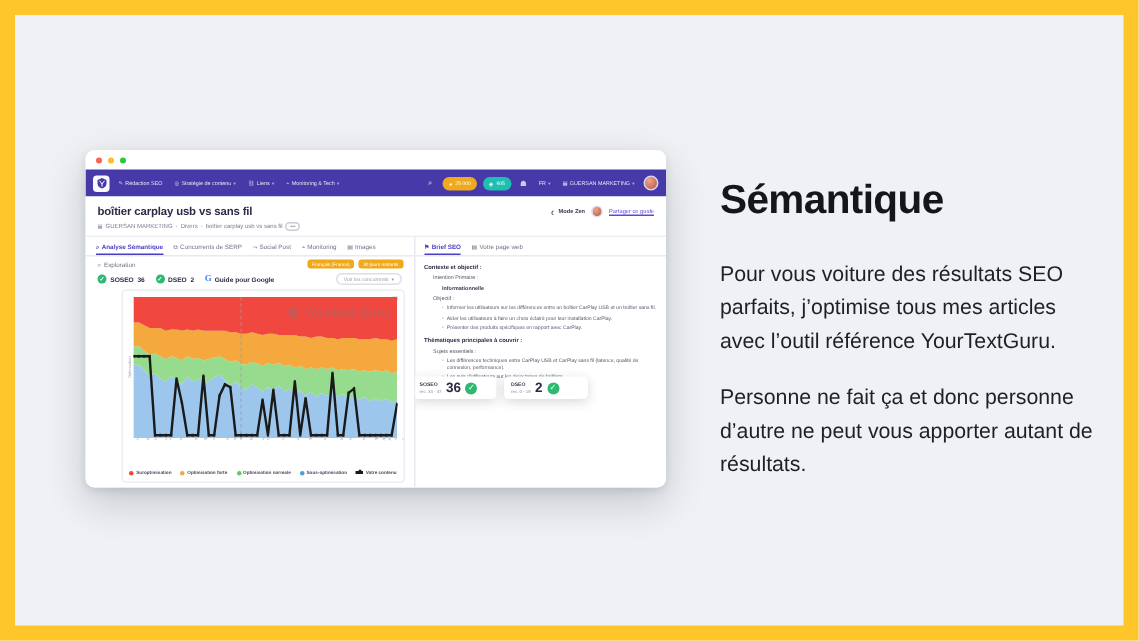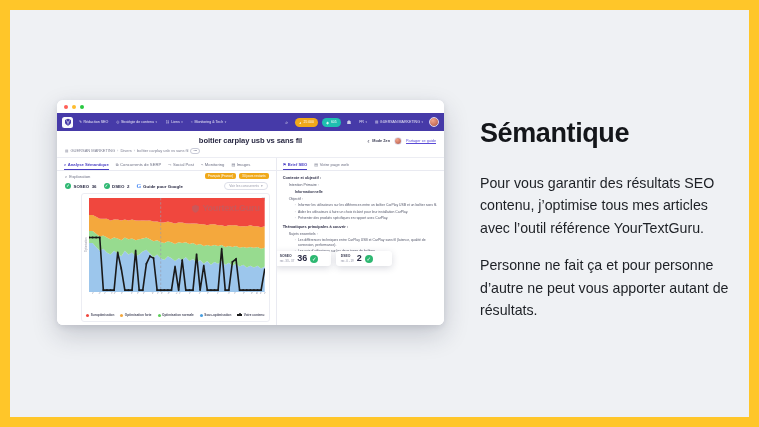--- a/index.html
+++ b/index.html
@@ -121,21 +121,20 @@
     border: 0.8px solid #D9D4F0;
     flex: 0 0 auto;
   }
 
   
   #doc-header {
     padding: 5px 8px 3px 8px;
     background:#fff;
     flex: 0 0 auto;
     position: relative;
-    text-align: center;
   }
   #doc-title {
     font-size: 7.6px;
     font-weight: bold;
     color: #2B2B45;
     letter-spacing: -0.1px;
   }
   #breadcrumb {
     margin-top: 2.5px;
     font-size: 4px;
@@ -784,17 +783,17 @@
               <span class="fscore-check">✓</span>
             </div>
           </div>
         </div>
       </div>
     </div>
   </div>
 
   <div id="right-col">
     <div id="headline">Sémantique</div>
-    <div class="body-para">Pour vous garantir des résultats SEO contenu, j’optimise tous mes articles avec l’outil référence YourTextGuru.</div>
-    <div class="body-para">Personne ne fait ça et pour personne d’autre ne peut vous apporter autant de résultats.</div>
+    <div class="body-para">Pour vous voiture des résultats SEO parfaits, j’optimise tous mes articles avec l’outil référence YourTextGuru.</div>
+    <div class="body-para">Personne ne fait ça et donc personne d’autre ne peut vous apporter autant de résultats.</div>
   </div>
 
 </div>
 
 </body></html>

